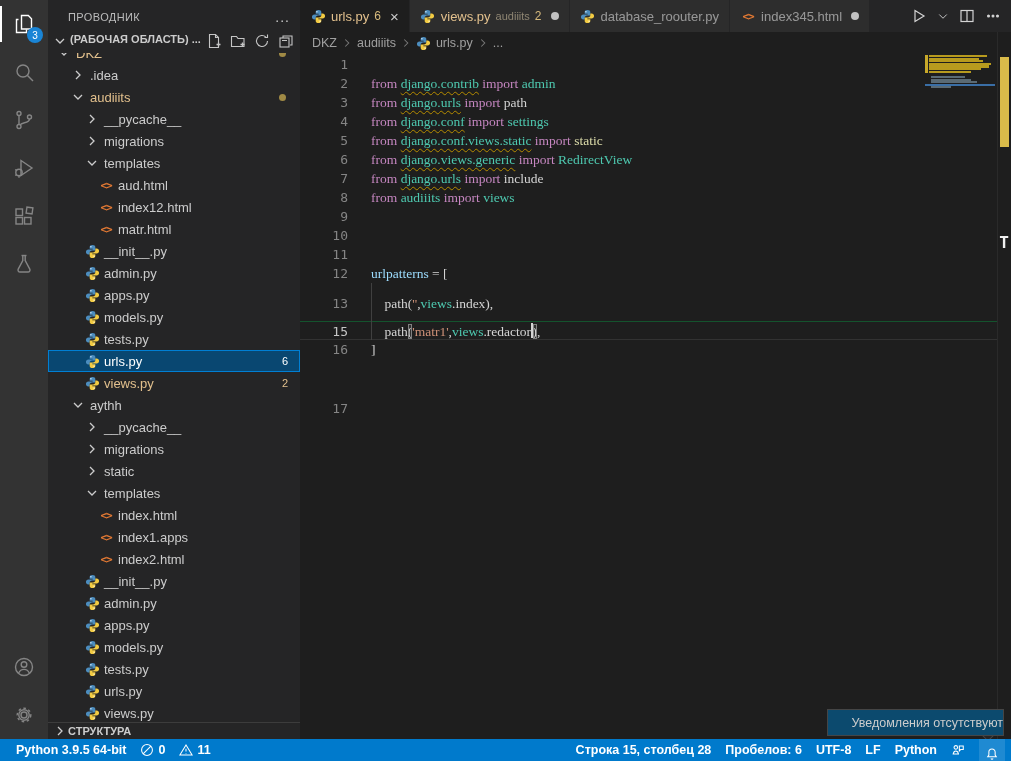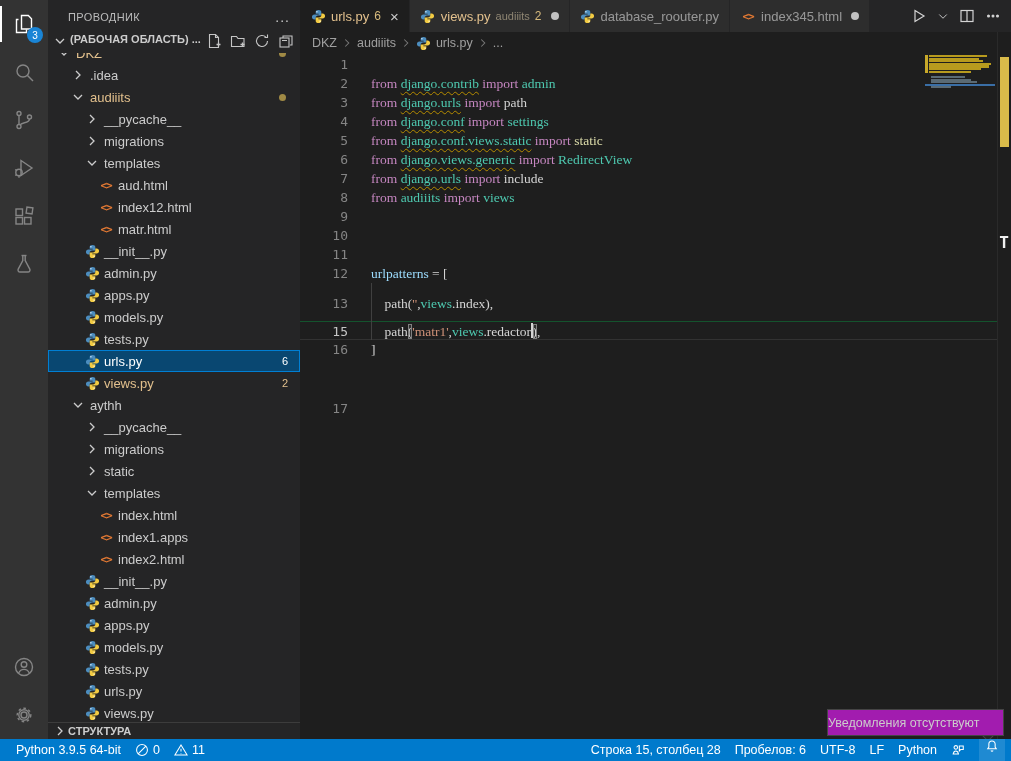--- a/index.html
+++ b/index.html
@@ -75,26 +75,26 @@
   .mm-bar { position:absolute; height:2.2px; }
   .mm-blue-line { position:absolute; left:0; width:70px; height:2px; background:#3a6ea5; }
   .scrollbar { position:absolute; top:32px; right:0; width:14px; bottom:0; background:#1e1e1e; border-left:1px solid #2a2a2a; }
   .overview-warn { position:absolute; right:2px; top:25px; width:9px; height:90px; background:#d9bb4a; }
   .overlay-letter { position:absolute; right:0px; top:233px; width:14px; color:#f0f0f0; font-weight:bold; font-size:16px; text-align:center; font-family:"DejaVu Sans Mono",monospace; }
 
   
   .statusbar { position:absolute; left:0; bottom:0; width:1011px; height:22px; background:#007acc; color:#ffffff; display:flex; align-items:center; font-size:12.5px; z-index:10; }
   .sb-left { display:flex; align-items:center; gap:14px; padding-left:16px; flex:1; }
   .sb-right { display:flex; align-items:center; gap:14px; padding-right:6px; }
-  .sb-item { display:flex; align-items:flex-start; gap:4px; cursor:pointer; white-space:nowrap; }
+  .sb-item { display:flex; align-items:flex-end; gap:4px; cursor:pointer; white-space:nowrap;font-weight:bold; }
   .sb-item svg { width:14px; height:14px; stroke:#ffffff; fill:none; stroke-width:1.2; }
   .sb-item.bell-hl { background:#1f8ad2; height:22px; padding:0 6px; }
 
   
-  .toast { position:absolute; left:827px; top:709px; width:177px; height:27px; background:#a21caf; border:1px solid #454545; color:#cccccc; font-size:12.5px; display:flex; align-items:center; justify-content:flex-start; z-index:9; }
+  .toast { position:absolute; left:827px; top:709px; width:177px; height:27px; background:#0c4a6e; border:1px solid #454545; color:#cccccc; font-size:12.5px; display:flex; align-items:center; justify-content:flex-end; z-index:9; }
   .toast-caret { position:absolute; left:984px; top:732px; width:8px; height:8px; background:#252526; border-right:1px solid #454545; border-bottom:1px solid #454545; transform:rotate(45deg); z-index:8; }
 </style>
 </head>
 <body>
 
 <div class="activitybar" id="activitybar">
     <div class="act-item active">
       <svg viewBox="0 0 24 24">
         <path d="M9.5 3.5h6.8l3.2 3.2V17h-10z"></path>
         <path d="M6.5 7.5h-2v13h10v-3"></path>

